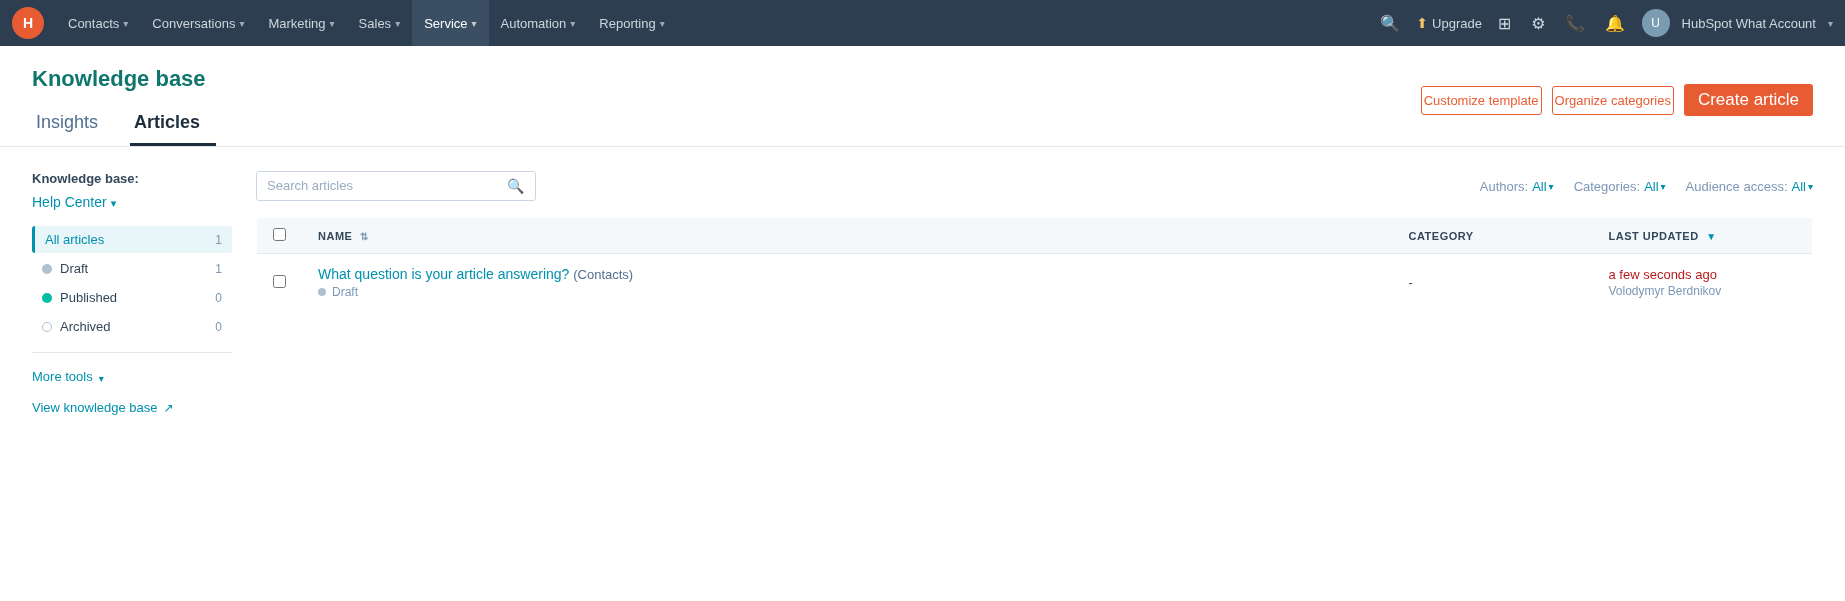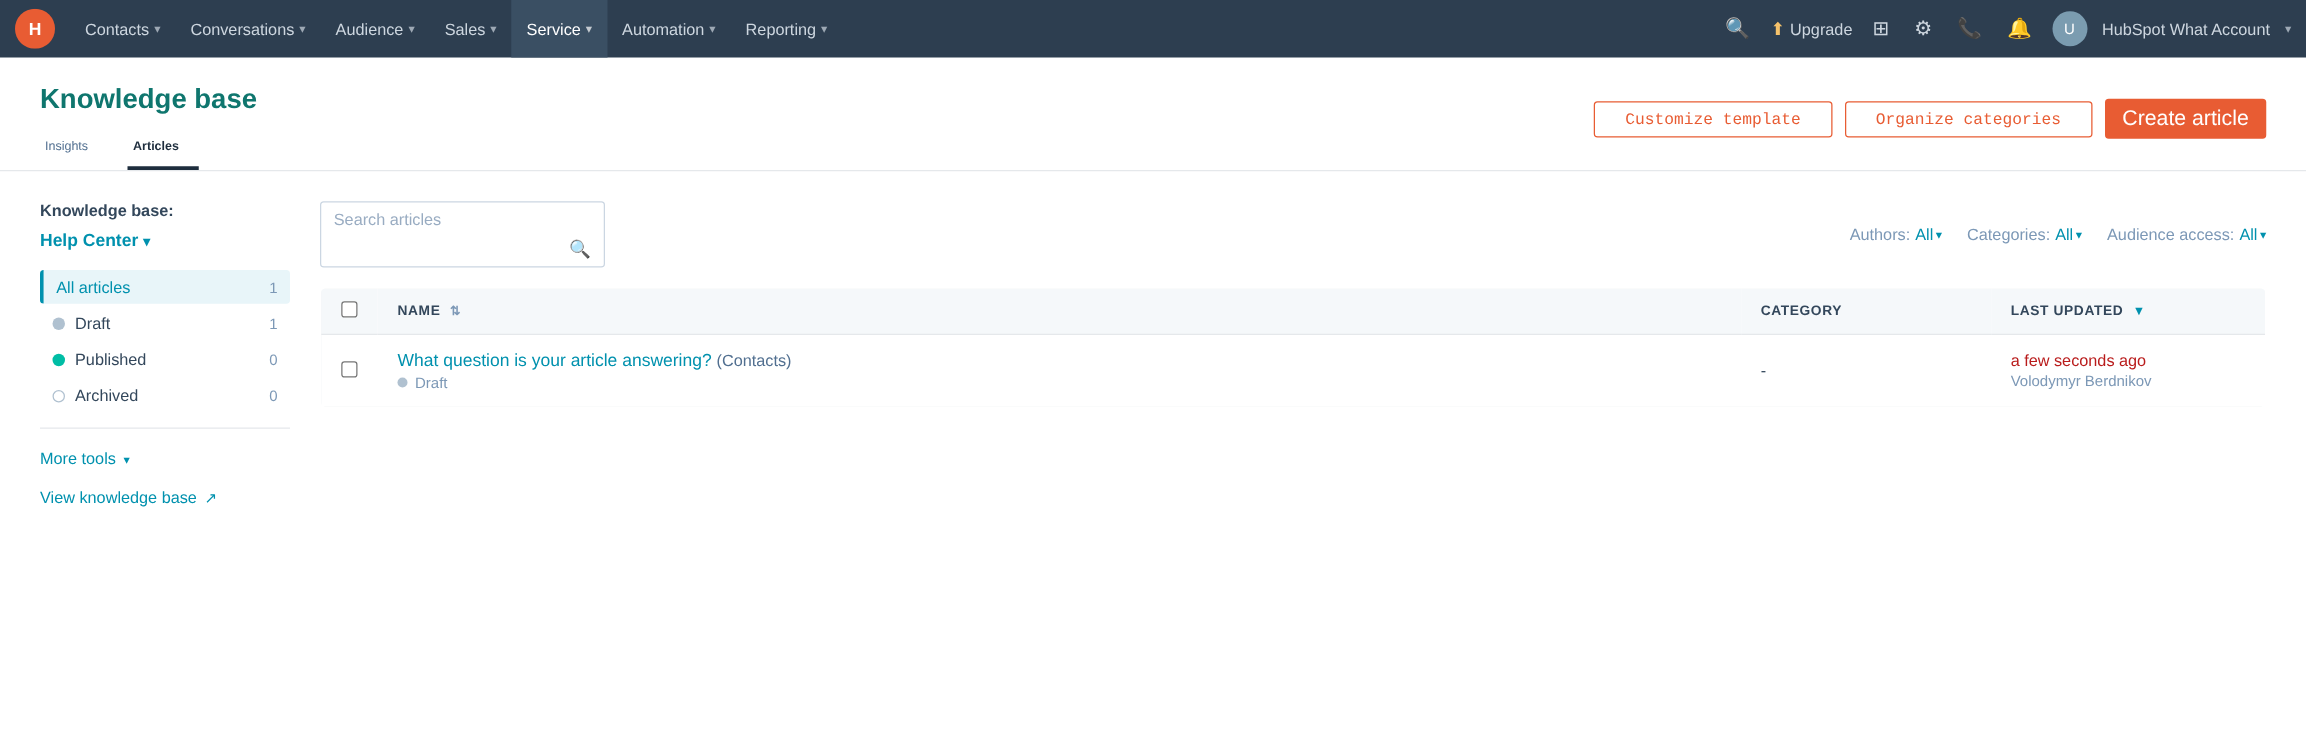--- a/index.html
+++ b/index.html
@@ -91,21 +91,21 @@
       font-weight: 700;
       color: #0f766e;
       margin-bottom: 12px;
     }
     .page-tabs {
       display: flex;
       gap: 0;
     }
     .page-tab {
       padding: 8px 16px 10px 4px;
-      font-size: 10px;
+      font-size: 18px;
       color: #516f90;
       cursor: pointer;
       border-bottom: 3px solid transparent;
       margin-right: 16px;
       text-align: center;
     }
     .page-tab.active {
       color: #1e2d3d;
       font-weight: 600;
       border-bottom: 3px solid #1e2d3d;
@@ -113,26 +113,25 @@
     .page-header-right {
       display: flex;
       gap: 10px;
       align-items: center;
       padding-bottom: 12px;
     }
     .btn-outline {
       border: 1px solid #e85c33;
       background: #fff;
       color: #e85c33;
-      padding: 6px 24px;
+      padding: 6px 2px;
       border-radius: 3px;
       font-size: 13px;
       cursor: pointer;
       white-space: nowrap;
-      font-family: Liberation Mono, monospace;
     }
     .btn-primary {
       border: none;
       background: #e85c33;
       color: #fff;
       padding: 6px 14px;
       border-radius: 3px;
       font-size: 17px;
       cursor: pointer;
       white-space: nowrap;
@@ -152,21 +151,21 @@
     }
     .sidebar-label {
       font-size: 13px;
       font-weight: 600;
       color: #33475b;
       margin-bottom: 8px;
     }
     .sidebar-kb-name {
       color: #0091ae;
       font-size: 14px;
-      font-weight: 700;
+      font-weight: 400;
       cursor: pointer;
       display: flex;
       align-items: flex-end;
       gap: 4px;
       margin-bottom: 16px;
     }
     .sidebar-nav-item {
       display: flex;
       align-items: center;
       justify-content: space-between;
@@ -235,28 +234,27 @@
 
     
     .filters-row {
       display: flex;
       align-items: center;
       justify-content: space-between;
       margin-bottom: 16px;
     }
     .search-box {
       display: flex;
-      align-items: flex-end;
+      align-items: flex-start;
       border: 1px solid #cbd6e2;
       border-radius: 3px;
       padding: 6px 10px;
-      width: 228px;
+      width: 280px;
       gap: 8px;
       background: #fff;
-      flex-direction: column;
     }
     .search-box input {
       border: none;
       outline: none;
       font-size: 13px;
       color: #33475b;
       width: 100%;
       background: transparent;
     }
     .search-box input::placeholder { color: #99acc2; }
@@ -377,21 +375,21 @@
   <div class="topnav-items">
     <div class="topnav-item">
       <span>Contacts</span>
       <span class="topnav-chevron">▾</span>
     </div>
     <div class="topnav-item">
       <span>Conversations</span>
       <span class="topnav-chevron">▾</span>
     </div>
     <div class="topnav-item">
-      <span>Audience</span>
+      <span>Marketing</span>
       <span class="topnav-chevron">▾</span>
     </div>
     <div class="topnav-item">
       <span>Sales</span>
       <span class="topnav-chevron">▾</span>
     </div>
     <div class="topnav-item active">
       <span>Service</span>
       <span class="topnav-chevron">▾</span>
     </div>

